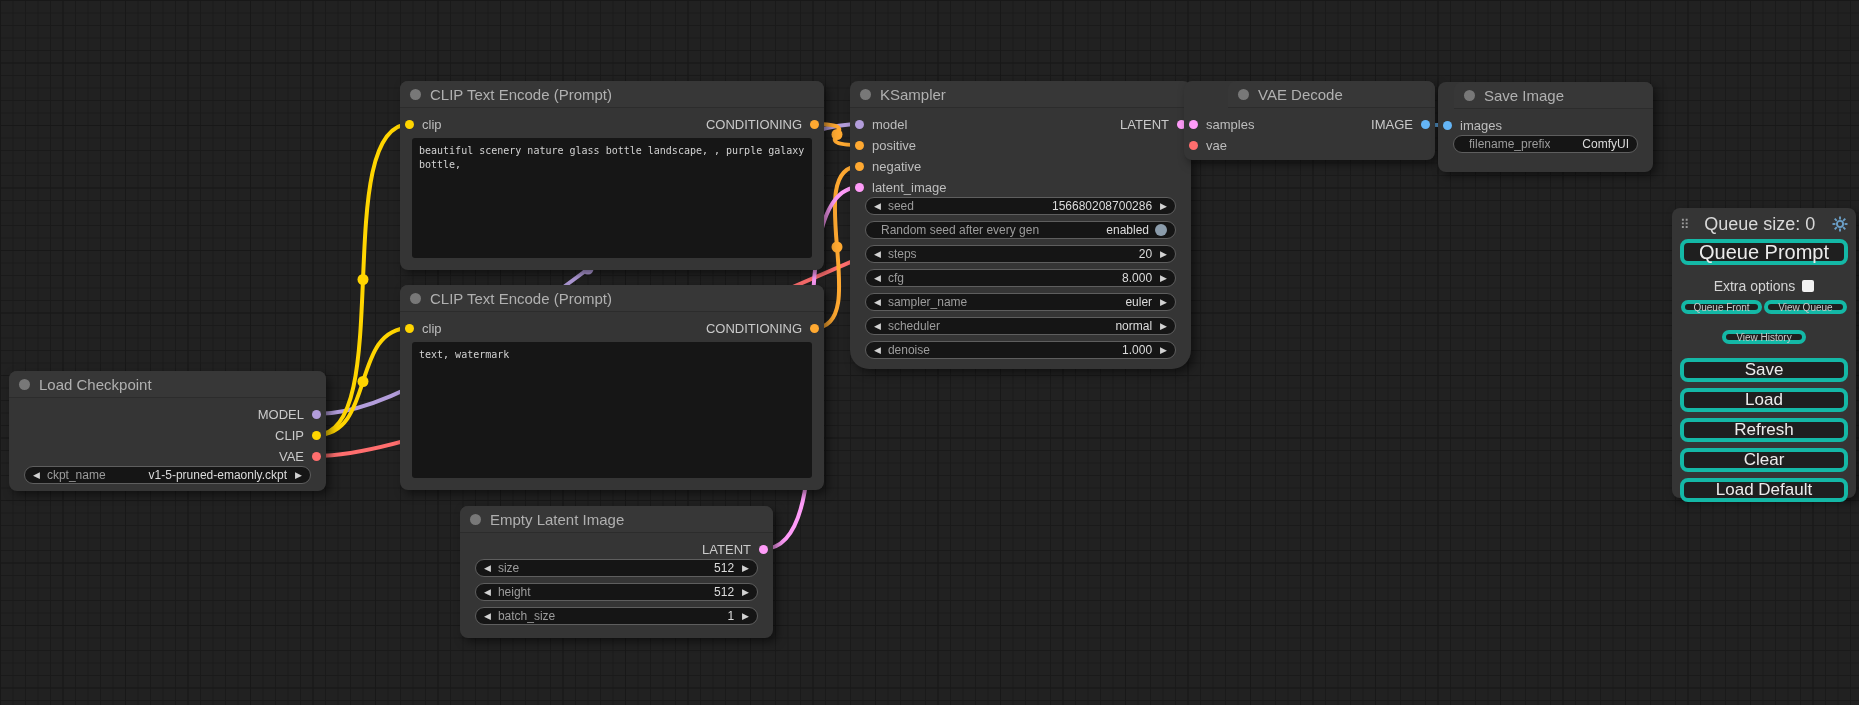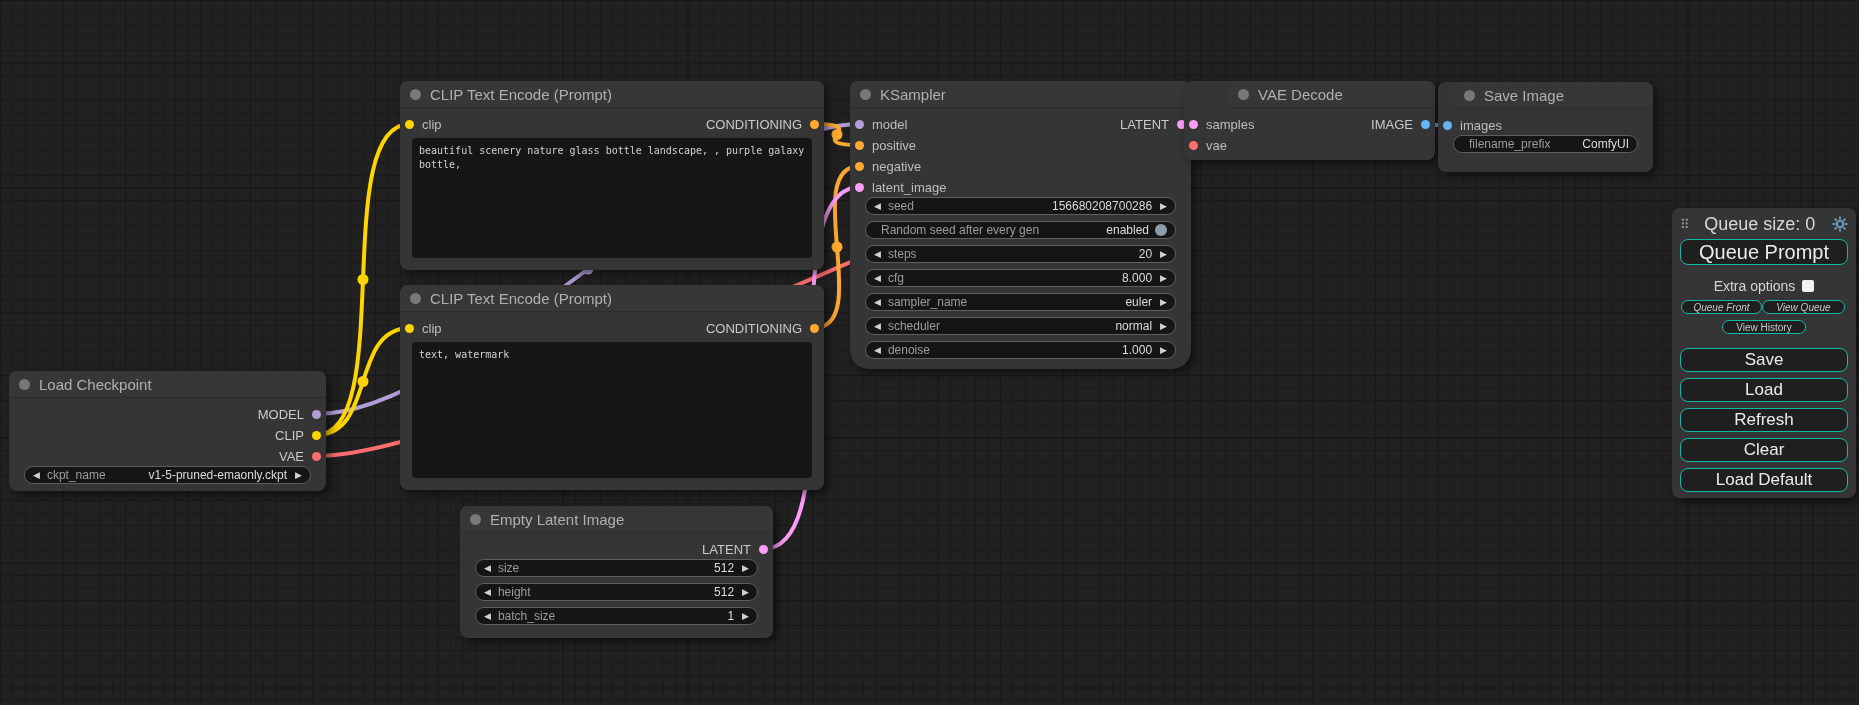--- a/index.html
+++ b/index.html
@@ -57,27 +57,27 @@
   #queue-panel{
     position:absolute;left:1672px;top:208px;width:184px;height:290px;z-index:3;
     background:#353535;border-radius:8px;box-shadow:4px 4px 10px rgba(0,0,0,.5);
     box-sizing:border-box;padding:7px 8px;color:#d8d8d8;
   }
   .qp-header{display:flex;align-items:center;height:18px;margin-bottom:6px;}
   .qp-handle{color:#9a9a9a;font-size:13px;letter-spacing:-2px;cursor:grab;}
   .qp-title{flex:1;text-align:center;font-size:18px;color:#d8d8d8;}
   .qbtn{
     display:flex;align-items:center;justify-content:center;
-    background:#1f1f1f;border:1px solid #14b8a6;border-radius:8px;
+    background:#1f1f1f;border:4px solid #14b8a6;border-radius:8px;
     color:#ececec;box-sizing:border-box;cursor:pointer;
   }
   .qbtn-main{width:168px;height:26px;font-size:20px;margin:0 auto;}
   .qp-extra{display:flex;align-items:center;justify-content:center;gap:7px;margin:13px 0 6px;font-size:14px;color:#d4d4d4;}
   .qp-checkbox{width:12px;height:12px;background:#f2f2f2;border-radius:2px;}
-  .qp-smallrow{display:flex;justify-content:flex-start;margin:0 1px 6px;font-style:italic;}
+  .qp-smallrow{display:flex;justify-content:space-between;margin:0 1px 16px;}
   .qbtn-small{height:14px;font-size:10px;border-radius:7px;color:#c9c9c9;padding:0 6px;}
   .qbtn-qf{width:81px;}
   .qbtn-vq{width:83px;}
   .qbtn-vh{width:84px;margin:0 auto 14px;}
   .qbtn-action{width:168px;height:24px;font-size:17px;margin:0 auto 6px;}
 </style>
 </head>
 <body>
 
 <div id="canvas">

